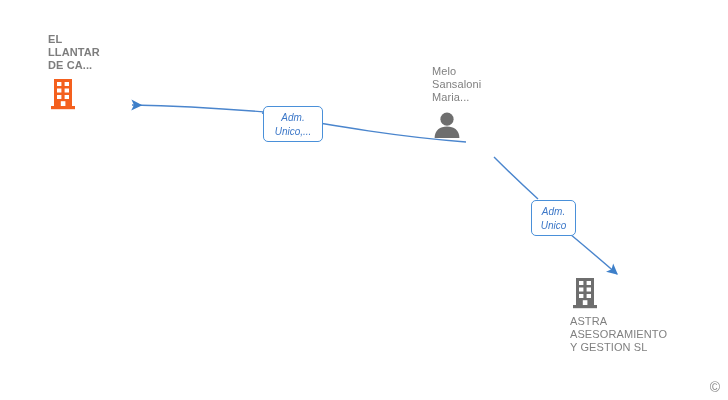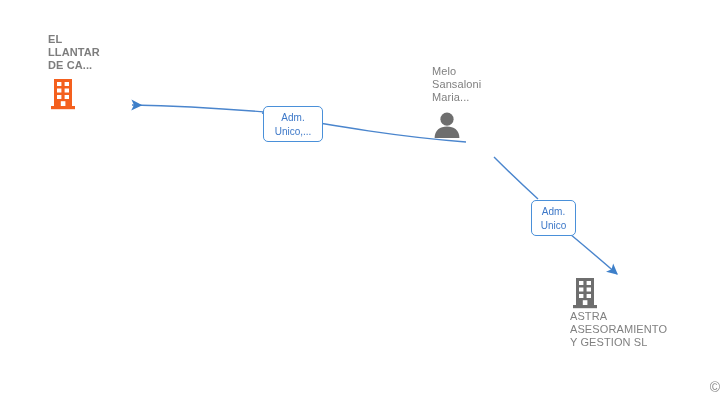--- a/index.html
+++ b/index.html
@@ -62,34 +62,36 @@
   #node-person .icon-wrap {
     margin-top: 7px;
   }
   
   #node-astra {
     left: 570px;
     top: 276px;
     width: 120px;
   }
   #node-astra .node-label {
+    margin-top: 5px;
   }
   
   .rel-box {
     position: absolute;
     box-sizing: border-box;
     border: 1px solid #4a90d9;
     border-radius: 5px;
     background: #ffffff;
     color: #3d78c8;
     font-size: 10px;
     line-height: 14px;
     text-align: center;
     padding: 4px 3px 3px 3px;
     white-space: pre-line;
+    font-style: italic;
   }
   #rel-box-1 {
     left: 263px;
     top: 106px;
     width: 60px;
     height: 36px;
   }
   #rel-box-2 {
     left: 531px;
     top: 200px;

